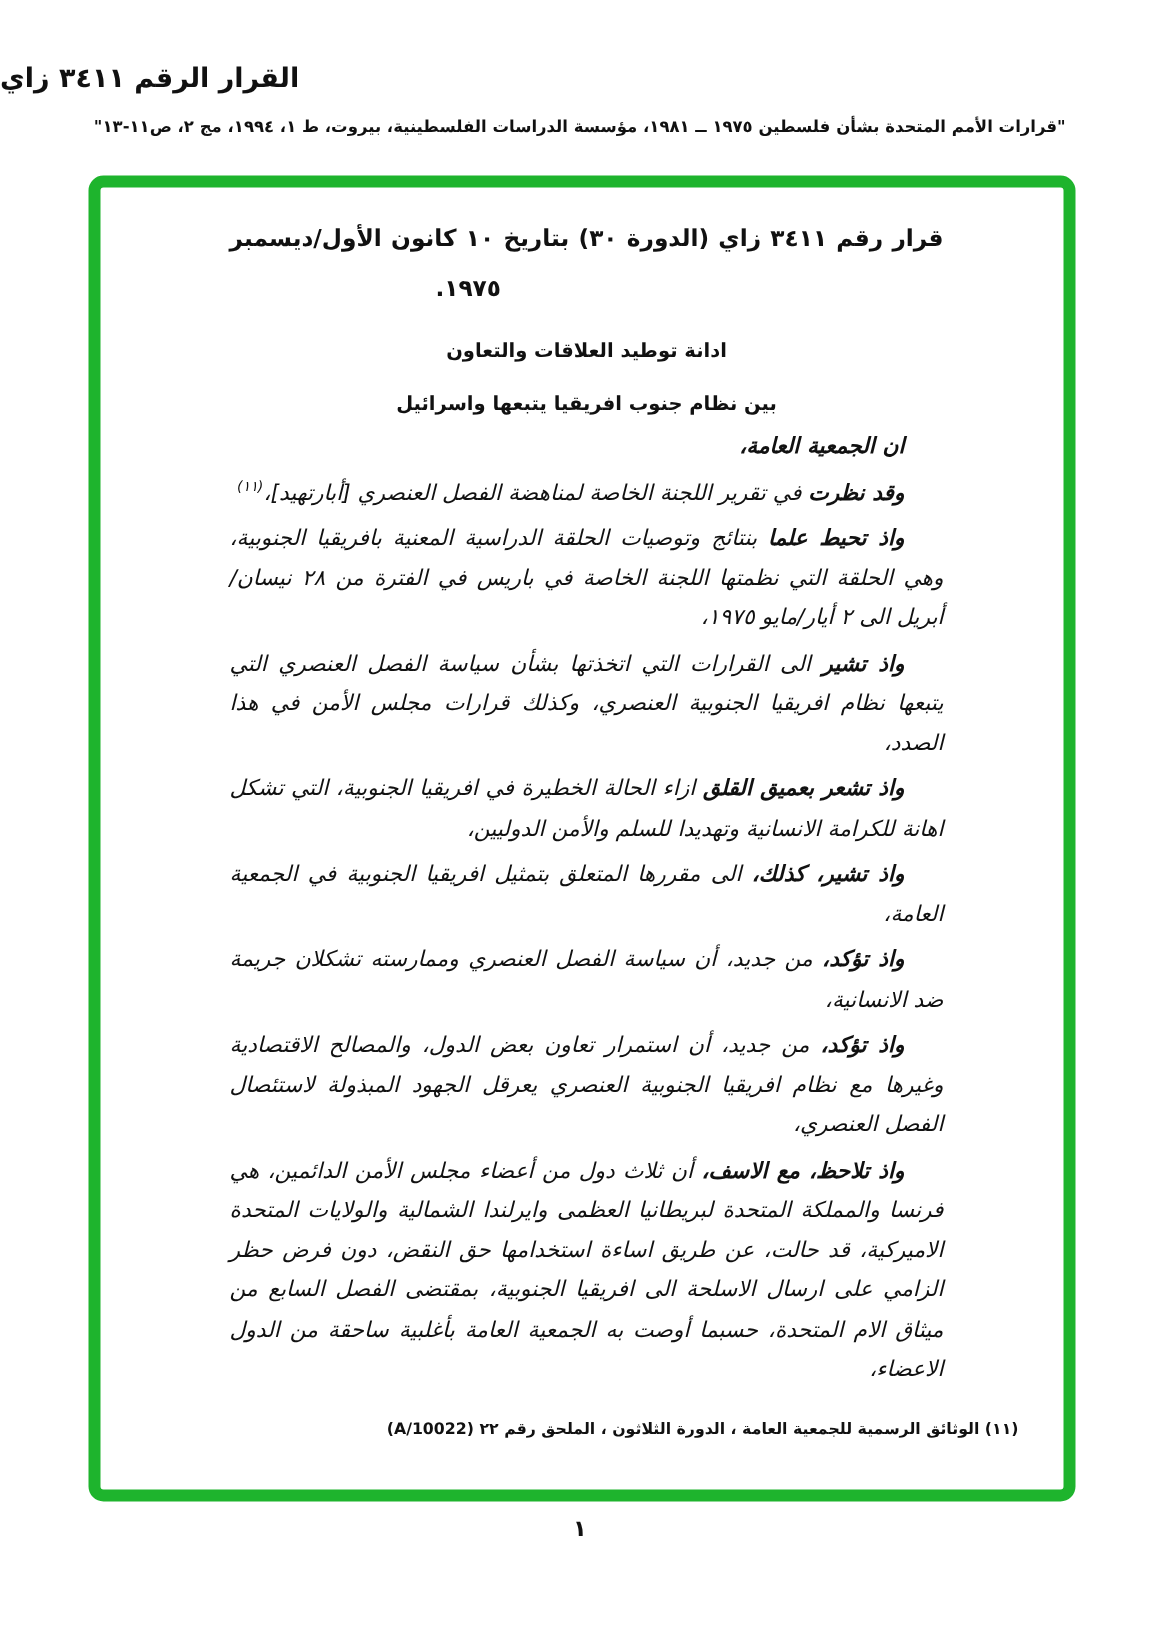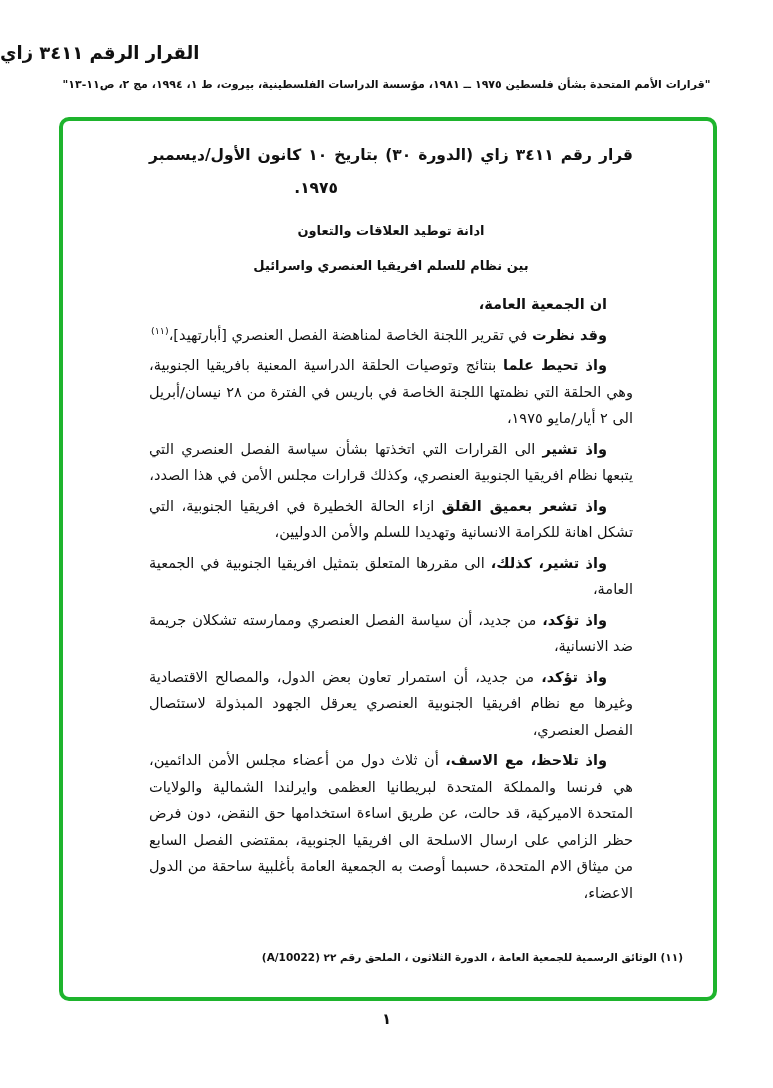--- a/index.html
+++ b/index.html
@@ -36,21 +36,21 @@
     font-weight: bold;
     font-size: 11px;
   }
   .frame {
     position: absolute;
     left: 59px;
     top: 117px;
     width: 658px;
     height: 884px;
     box-sizing: border-box;
-    border: 4px solid #a3a3a3;
+    border: 8px solid #a3a3a3;
     border-radius: 10px;
     background: #ffffff;
     padding-left: 40px;
   }
   .doc {
     position: absolute;
     top: 18px;
     right: 80px;
     left: 86px;
     direction: rtl;
@@ -72,21 +72,21 @@
     margin-right: 295px;
   }
   .subject {
     margin: 4px 0 0 0;
     text-align: center;
     font-weight: bold;
     font-size: 13px;
     line-height: 31px;
   }
   .body-text {
-    margin-top: 10px;
+    font-style: italic;
   }
   .para {
     margin: 0 0 4px 0;
     font-size: 14.5px;
     line-height: 26.5px;
     text-align: justify;
     text-indent: 26px;
   }
   .para b { font-weight: bold; }
   .para sup {
@@ -124,21 +124,21 @@
 
 <div class="frame" style="border-color: rgb(30, 180, 45);">
   <div class="doc">
 
     <p class="res-heading">
       <span class="res-line1">قرار رقم ٣٤١١ زاي (الدورة ٣٠) بتاريخ ١٠ كانون الأول/ديسمبر</span>
       <span class="res-line2">١٩٧٥.</span>
     </p>
 
     <p class="subject">ادانة توطيد العلاقات والتعاون</p>
-    <p class="subject">بين نظام للسلم افريقيا العنصري واسرائيل</p>
+    <p class="subject">بين نظام جنوب افريقيا يتبعها واسرائيل</p>
 
     <div class="body-text">
 
       <p class="para lead-only">
         <b>ان الجمعية العامة،</b></p>
 
       <p class="para">
         <b>وقد نظرت</b><span> في تقرير اللجنة الخاصة لمناهضة الفصل العنصري [أبارتهيد]،</span><sup>(١١)</sup></p>
 
       <p class="para">

